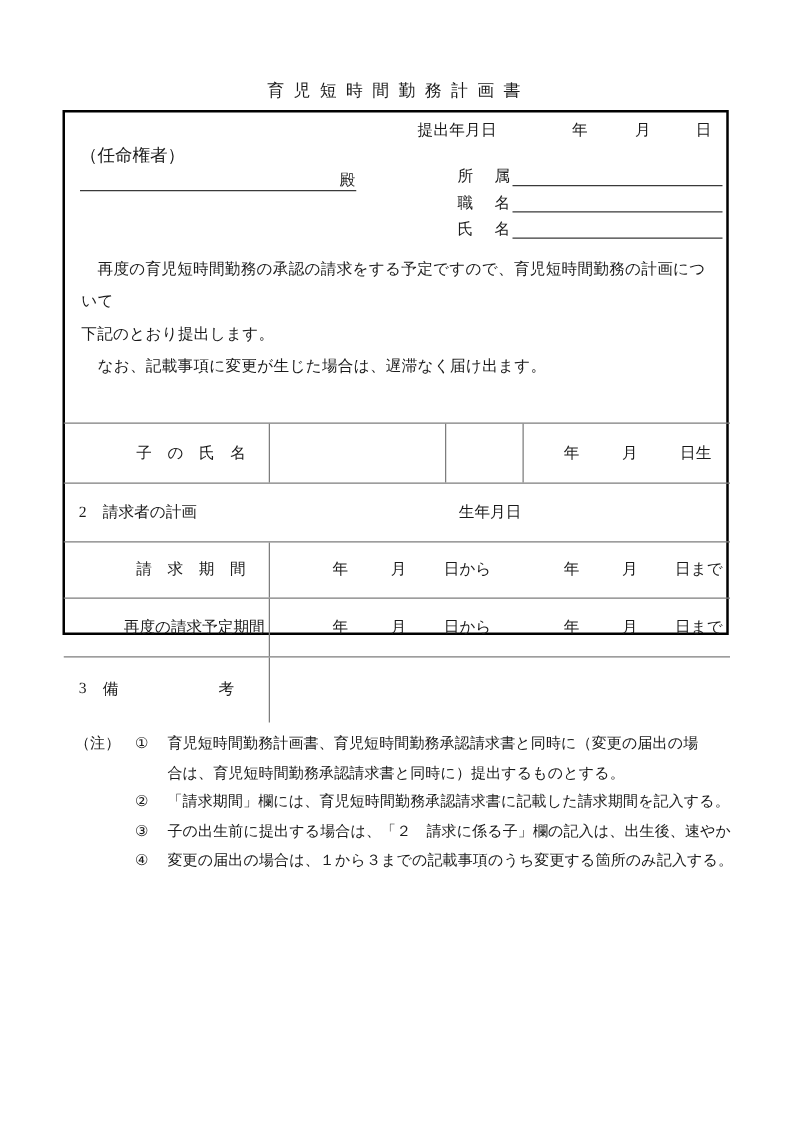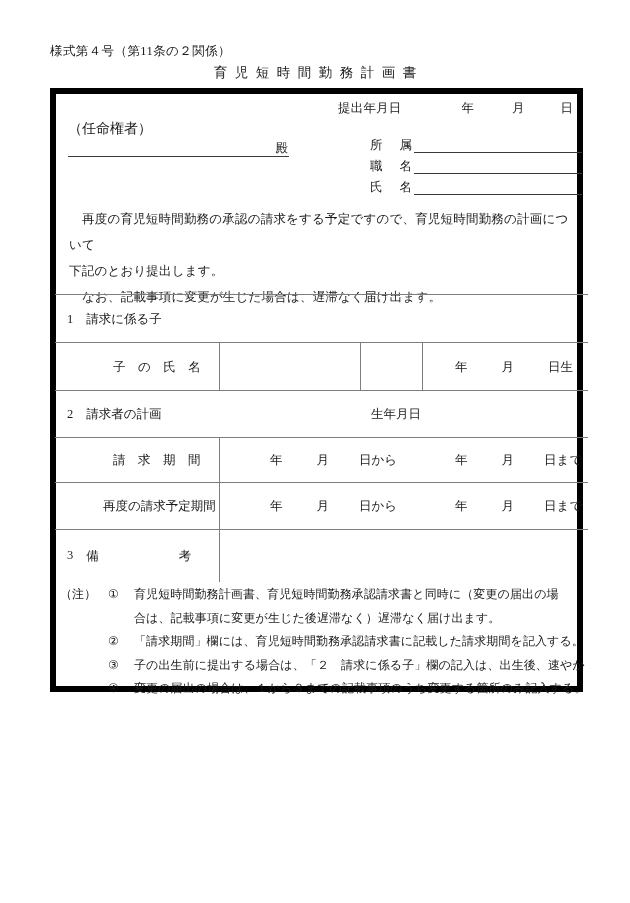--- a/index.html
+++ b/index.html
@@ -42,22 +42,22 @@
     text-indent: 7.5px;
     white-space: nowrap;
   }
 
   
   .outer-box {
     position: absolute;
     left: 50px;
     top: 88px;
     width: 533px;
-    height: 604px;
-    border: 6px solid #000000;
+    height: 420px;
+    border: 2px solid #000000;
     box-sizing: border-box;
   }
 
   
   .submit-date {
     position: absolute;
     left: 282px;
     top: 6px;
     width: 240px;
     font-size: 12.5px;
@@ -213,21 +213,20 @@
     left: 0;
     top: 0;
   }
   .note-text { display: block; }
 </style>
 </head>
 <body>
 
 <div class="page">
 
-  <div class="form-code">様式第４号（第11条の２関係）</div>
   <div class="doc-title">育児短時間勤務計画書</div>
 
   <div class="outer-box">
 
     <div class="submit-date">
       <span class="lbl">提出年月日</span>
       <span class="sp-a"></span>
       <span>年</span>
       <span class="sp-b"></span>
       <span>月</span>
@@ -263,25 +262,20 @@
         <span class="rf-blank"></span>
       </div>
     </div>
 
     <div class="body-para">
       <p>再度の育児短時間勤務の承認の請求をする予定ですので、育児短時間勤務の計画について</p>
       <p class="noindent">下記のとおり提出します。</p>
       <p>なお、記載事項に変更が生じた場合は、遅滞なく届け出ます。</p>
     </div>
 
-    <div class="trow" style="top:200px; height:48px;">
-      <div class="sec-head">
-        <span class="num">1</span><span>請求に係る子</span>
-      </div>
-    </div>
 
     <div class="trow" style="top:248px; height:48px;">
       <div class="cell-label" style="left:58px;">子　の　氏　名</div>
       <div class="cell-divider" style="left:164px;"></div>
       <div class="cell-label" style="left:180px; right:230px;"></div>
       <div class="cell-divider" style="left:305px;"></div>
       <div class="cell-label" style="left:316px;margin-top:47px;">生年月日</div>
       <div class="cell-divider" style="left:367px;"></div>
       <div class="date-span" style="left:400px;">
         <span>年</span>
@@ -345,21 +339,21 @@
     </div>
 
   </div>
 
   <div class="notes">
     <span class="notes-head">（注）</span>
     <ul class="note-list">
       <li class="note-item">
         <span class="note-marker">①</span>
         <span class="note-text">育児短時間勤務計画書、育児短時間勤務承認請求書と同時に（変更の届出の場</span>
-        <span class="note-text">合は、記載事項に変更が生じた後遅滞なく）遅滞なく届け出ます。</span>
+        <span class="note-text">合は、育児短時間勤務承認請求書と同時に）提出するものとする。</span>
       </li>
       <li class="note-item">
         <span class="note-marker">②</span>
         <span class="note-text">「請求期間」欄には、育児短時間勤務承認請求書に記載した請求期間を記入する。</span>
       </li>
       <li class="note-item">
         <span class="note-marker">③</span>
         <span class="note-text">子の出生前に提出する場合は、「２　請求に係る子」欄の記入は、出生後、速やか</span>
       </li>
       <li class="note-item">

